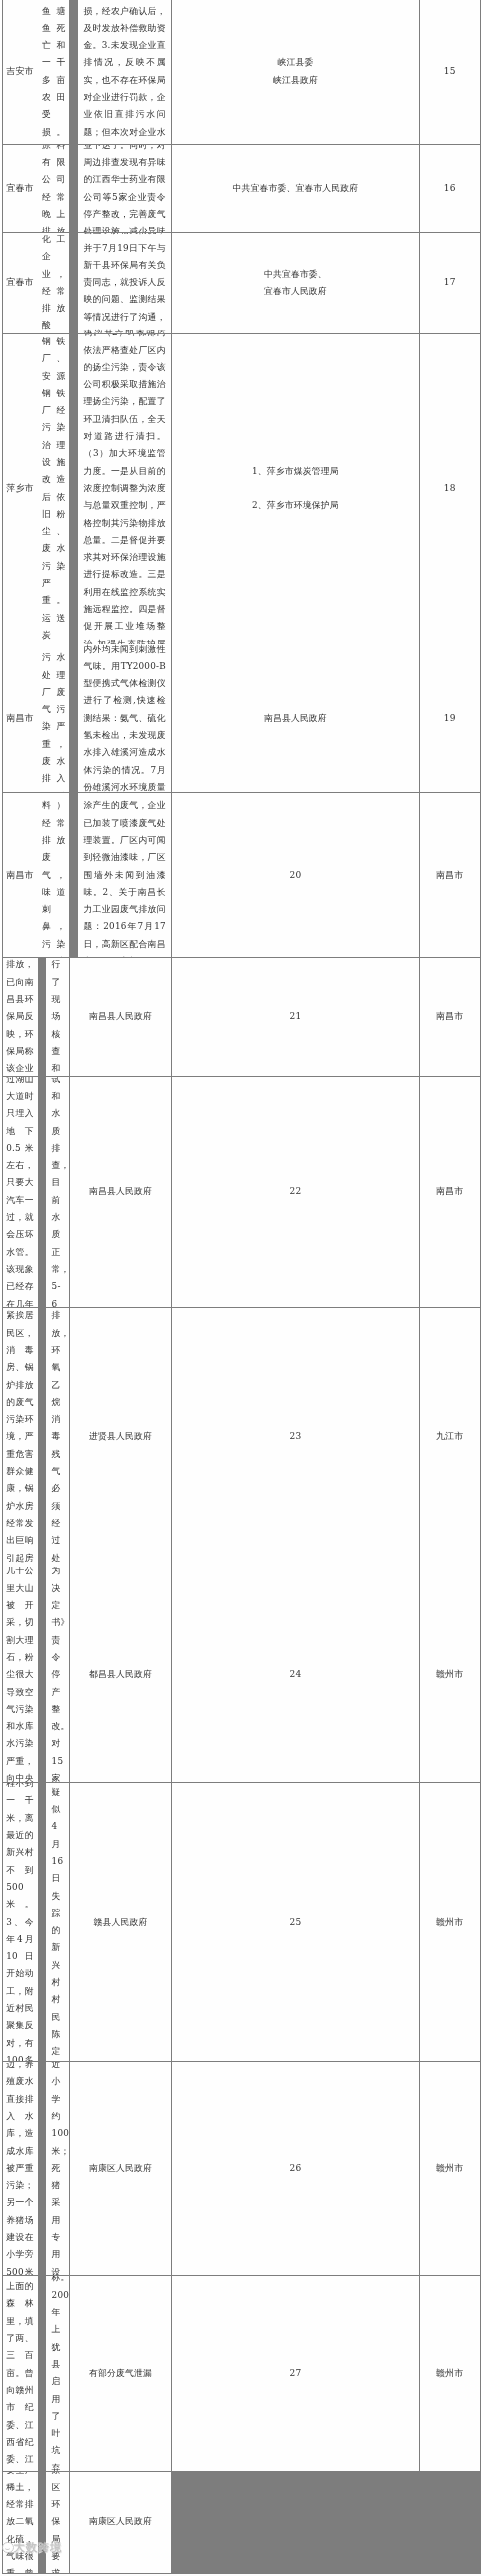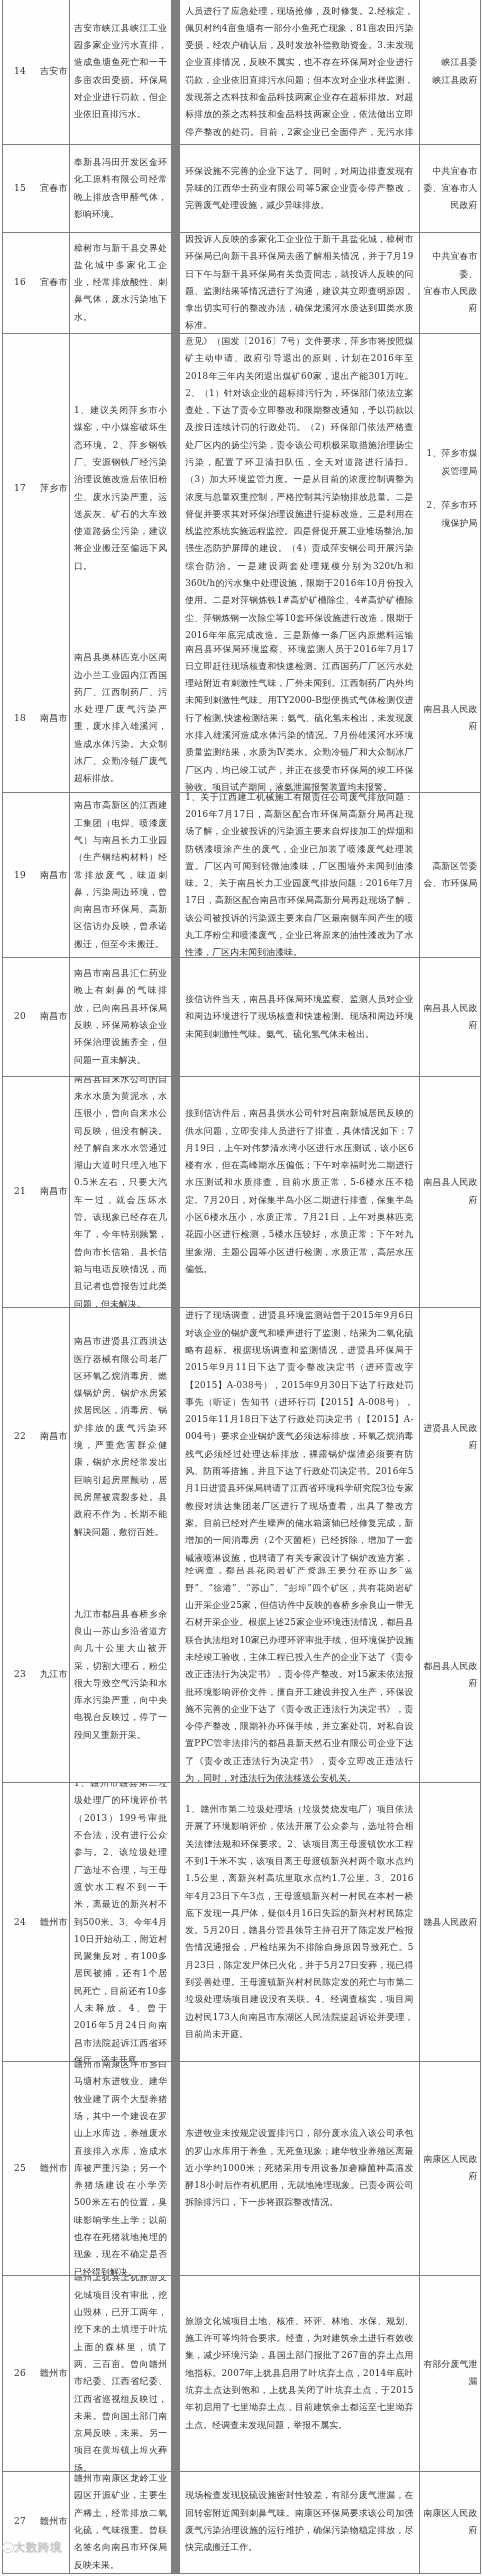--- a/index.html
+++ b/index.html
@@ -17,21 +17,21 @@
   }
   .c{
     background:#fefefe;
     overflow:hidden;
     display:flex;flex-direction:column;justify-content:center;
     font-size:8.8px;line-height:17.3px;letter-spacing:0.2px;
   }
   .num,.city{text-align:center;font-size:9px;}
   .prob{text-align:justify;padding:1.5px 3.8px;}
   .resp{text-align:justify;padding:1.5px 5.3px;margin-left:8px;}
-  .unit{text-align:right;white-space:pre-line;padding:0 2.3px;}
+  .unit{text-align:center;white-space:pre-line;padding:0 2.3px;}
   #wm{
     position:absolute;left:2.3px;top:2540px;z-index:5;
     display:flex;align-items:center;gap:0;
     color:#bfbfbf;font-weight:bold;font-size:11.3px;letter-spacing:0.8px;
     text-shadow:0.8px 0.8px 0 #e6e6e6;
     font-family:"DejaVu Sans","Liberation Sans",sans-serif;
     opacity:0.9;pointer-events:none;
   }
   #wm .logo{
     width:11.3px;height:11.3px;border:1.5px solid #c4c4c4;border-radius:50%;
@@ -42,21 +42,20 @@
     border-bottom:1.5px solid #c4c4c4;border-radius:0 0 4.5px 4.5px;
   }
 </style>
 </head>
 <body>
 
 <div id="page">
 
   <div id="tbl">
 
-    <div class="c num">14</div>
     <div class="c city">吉安市</div>
     <div class="c prob">吉安市峡江县峡江工业园多家企业污水直排，造成鱼塘鱼死亡和一千多亩农田受损。环保局对企业进行罚款，但企业依旧直排污水。</div>
     <div class="c resp">部分属实。1.污水管网遭外力碾压破裂后，立即组织专业人员进行了应急处理，现场抢修，及时修复。2.经核定，佩贝村约4亩鱼塘有一部分小鱼死亡现象，81亩农田污染受损，经农户确认后，及时发放补偿救助资金。3.未发现企业直排情况，反映不属实，也不存在环保局对企业进行罚款，企业依旧直排污水问题；但本次对企业水样监测，发现茶之杰科技和金品科技两家企业存在超标排放。对超标排放的茶之杰科技和金品科技两家企业，依法做出立即停产整改的处罚。目前，2家企业已全面停产，无污水排放。</div>
     <div class="c unit">峡江县委
 峡江县政府</div>
 
     <div class="c num">15</div>
     <div class="c city">宜春市</div>
     <div class="c prob">奉新县冯田开发区金环化工原料有限公司经常晚上排放含甲醛气体，影响环境。</div>
     <div class="c resp">环保设施不完善的企业下达了。同时，对周边排查发现有异味的江西华士药业有限公司等5家企业责令停产整改，完善废气处理设施，减少异味排放。</div>
@@ -80,21 +79,20 @@
     <div class="c num">18</div>
     <div class="c city">南昌市</div>
     <div class="c prob">南昌县奥林匹克小区周边小兰工业园内江西国药厂、江西制药厂、污水处理厂废气污染严重，废水排入雄溪河，造成水体污染。大众制冰厂、众勤冷链厂废气超标排放。</div>
     <div class="c resp">南昌县环保局环境监察、环境监测人员于2016年7月17日立即赶往现场核查和快速检测。江西国药厂厂区污水处理站附近有刺激性气味，厂外未闻到。江西制药厂内外均未闻到刺激性气味。用TY2000-B型便携式气体检测仪进行了检测,快速检测结果：氨气、硫化氢未检出，未发现废水排入雄溪河造成水体污染的情况。7月份雄溪河水环境质量监测结果，水质为Ⅳ类水。众勤冷链厂和大众制冰厂厂区内，均已竣工试产，并正在接受市环保局的竣工环保验收。项目试产期间，液氨泄漏报警装置均未报警。</div>
     <div class="c unit">南昌县人民政府</div>
 
     <div class="c num">19</div>
     <div class="c city">南昌市</div>
     <div class="c prob">南昌市高新区的江西建工集团（电焊、喷漆废气）与南昌长力工业园（生产钢结构材料）经常排放废气，味道刺鼻，污染周边环境，曾向南昌市环保局、高新区信访办反映，曾承诺搬迁，但至今未搬迁。</div>
     <div class="c resp">1、关于江西建工机械施工有限责任公司废气排放问题：2016年7月17日，高新区配合市环保局高新分局再赴现场了解，企业被投诉的污染源主要来自焊接加工的焊烟和防锈漆喷涂产生的废气，企业已加装了喷漆废气处理装置。厂区内可闻到轻微油漆味，厂区围墙外未闻到油漆味。2、关于南昌长力工业园废气排放问题：2016年7月17日，高新区配合南昌市环保局高新分局再赴现场了解，该公司被投诉的污染源主要来自厂区最南侧车间产生的喷丸工序粉尘和喷漆废气，企业已将原来的油性漆改为了水性漆，厂区内未闻到油漆味。</div>
-    <div class="c unit">高新区管委会、市环保局</div>
 
     <div class="c num">20</div>
     <div class="c city">南昌市</div>
     <div class="c prob">南昌市南昌县汇仁药业晚上有刺鼻的气味排放，已向南昌县环保局反映，环保局称该企业环保治理设施齐全，但问题一直未解决。</div>
     <div class="c resp">接信访件当天，南昌县环保局环境监察、监测人员对企业和周边环境进行了现场核查和快速检测。现场和周边环境未闻到刺激性气味。氨气、硫化氢气体未检出。</div>
     <div class="c unit">南昌县人民政府</div>
 
     <div class="c num">21</div>
     <div class="c city">南昌市</div>
     <div class="c prob">南昌县自来水公司的自来水水质为黄泥水，水压很小，曾向自来水公司反映，但没有解决。经了解自来水水管通过湖山大道时只埋入地下0.5米左右，只要大汽车一过，就会压坏水管。该现象已经存在几年了，今年特别频繁，曾向市长信箱、县长信箱与电话反映情况，而且记者也曾报告过此类问题，但未解决。</div>

